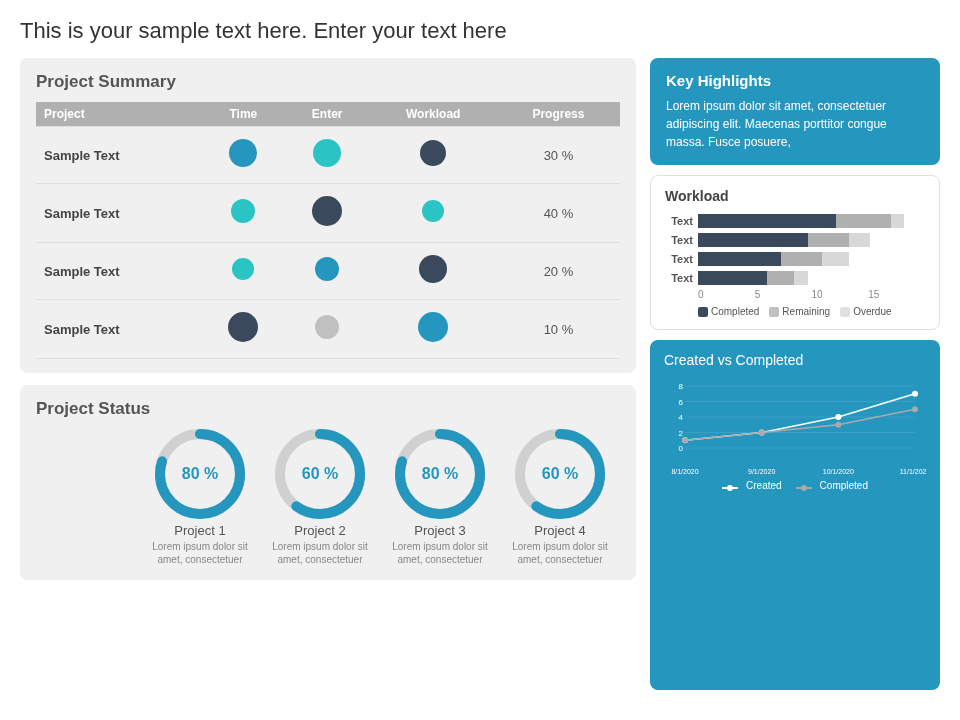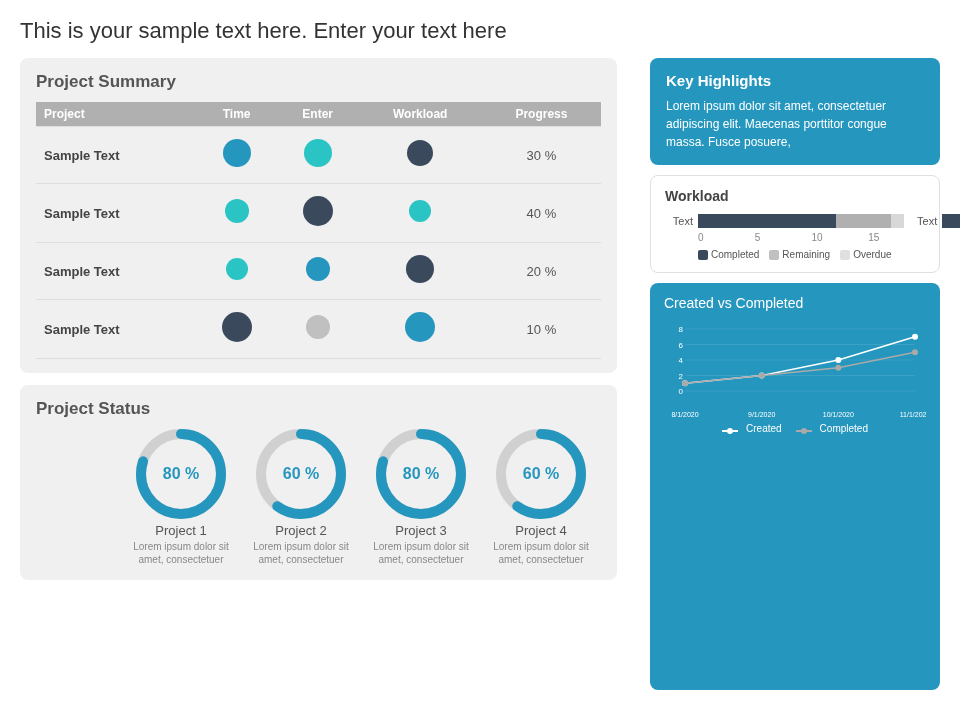--- a/index.html
+++ b/index.html
@@ -26,21 +26,20 @@
       display: flex;
       flex-direction: column;
       gap: 12px;
       flex: 1;
     }
     .right-col {
       display: flex;
       flex-direction: column;
       gap: 10px;
       width: 290px;
-      margin-left: 19px;
     }
     
     .card {
       background: #f0f0f0;
       border-radius: 8px;
       padding: 14px 16px;
     }
     .card-title {
       font-size: 17px;
       color: #555;
@@ -160,21 +159,23 @@
       border: 1px solid #e0e0e0;
     }
     .workload-card .wl-title {
       font-size: 14px;
       font-weight: 700;
       color: #444;
       margin-bottom: 10px;
     }
     .bar-chart {
       display: flex;
+      flex-direction: column;
       gap: 5px;
+      font-weight: bold;
     }
     .bar-row {
       display: flex;
       align-items: center;
       gap: 5px;
     }
     .bar-label {
       font-size: 11px;
       color: #555;
       width: 28px;

